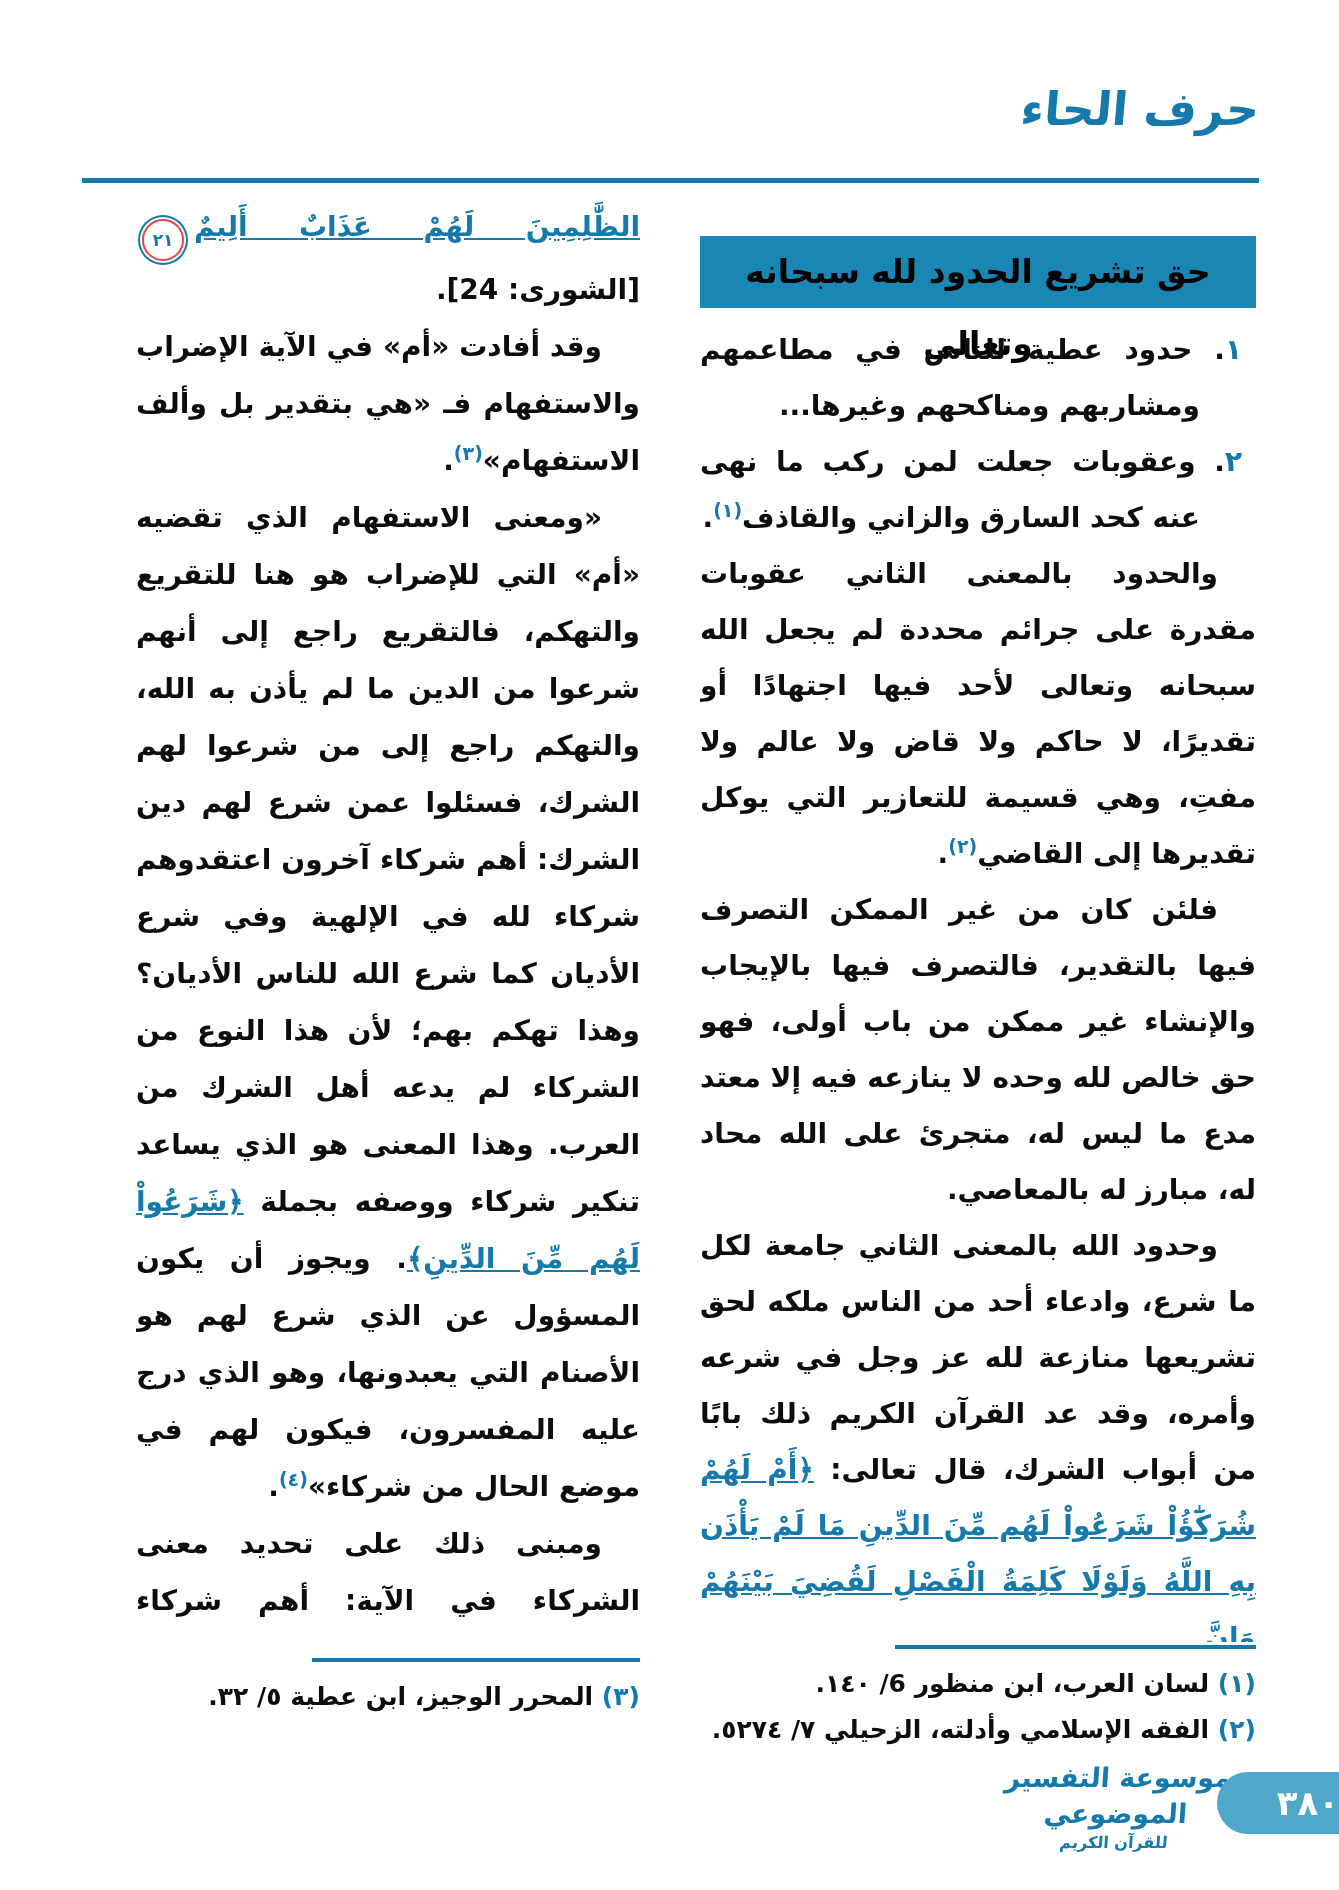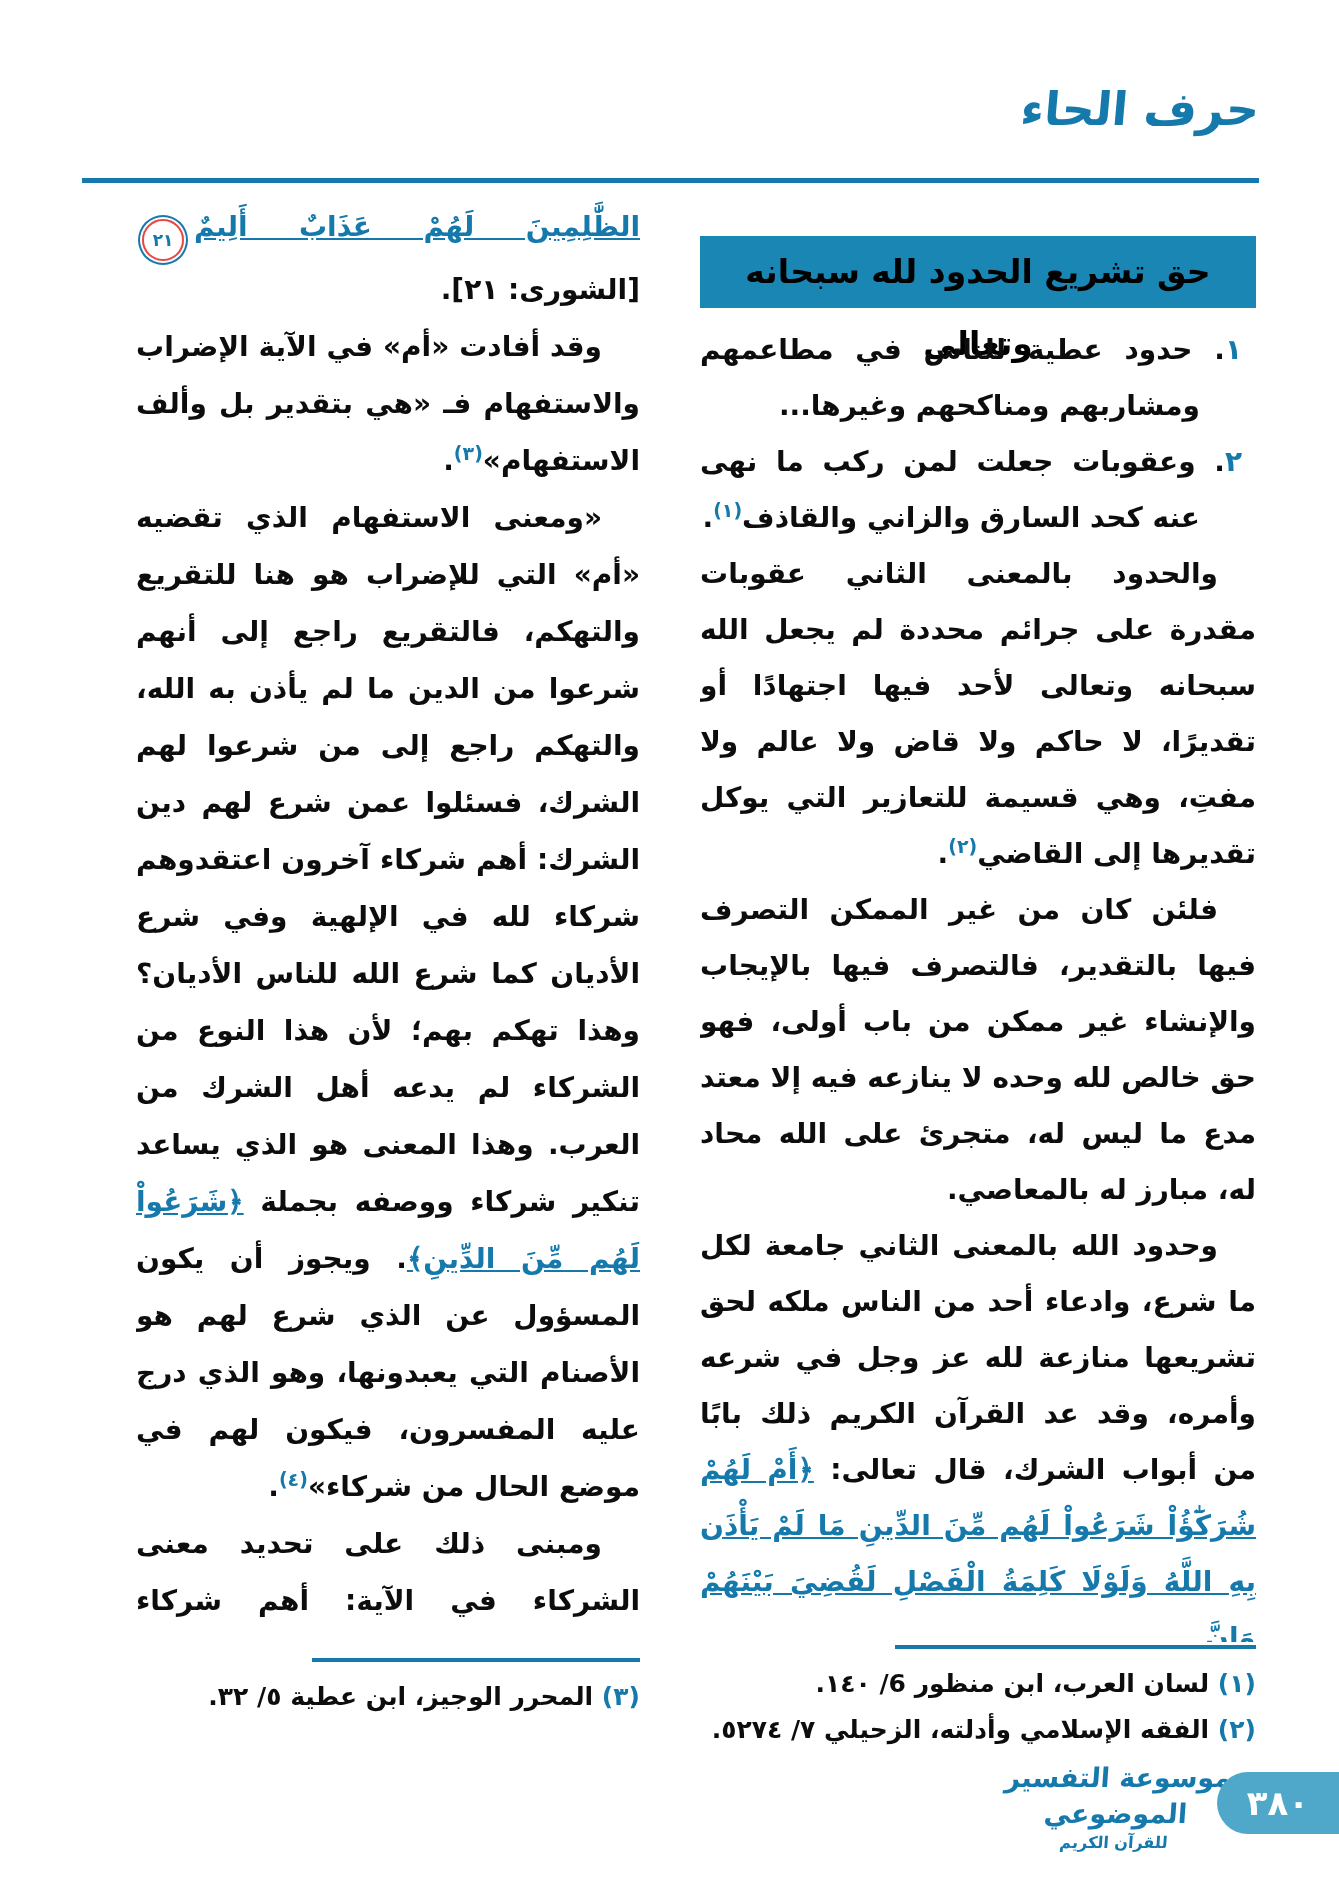--- a/index.html
+++ b/index.html
@@ -47,21 +47,21 @@
   
   .logo{
     position:absolute;top:1760px;right:103px;width:240px;text-align:center;
     color:#1579ab;font-weight:bold;transform:skewX(-4deg);
   }
   .logo-l1{font-size:27px;line-height:36px;}
   .logo-l2{font-size:16px;line-height:22px;}
   .badge{
     position:absolute;top:1772px;right:0;width:122px;height:62px;
     background:#4fa8ca;border-radius:31px 0 0 31px;
-    color:#fff;font-size:34px;font-weight:bold;line-height:62px;text-align:center;
+    color:#fff;font-size:34px;font-weight:bold;line-height:62px;text-align:right;
   }
 </style>
 </head>
 <body>
 
 <div class="page">
 
   <div class="header-title">حرف الحاء</div>
 
   <div class="header-rule"></div>
@@ -71,21 +71,21 @@
     <div>
         <div class="para li"><span class="run-m">١</span><span class="run-n">. </span><span class="run-n">حدود عطية للناس في مطاعمهم ومشاربهم ومناكحهم وغيرها...</span></div>
         <div class="para li"><span class="run-m">٢</span><span class="run-n">. </span><span class="run-n">وعقوبات جعلت لمن ركب ما نهى عنه كحد السارق والزاني والقاذف</span><span class="run-f">(١)</span><span class="run-n">.</span></div>
         <div class="para ind"><span class="run-n">والحدود بالمعنى الثاني عقوبات مقدرة على جرائم محددة لم يجعل الله سبحانه وتعالى لأحد فيها اجتهادًا أو تقديرًا، لا حاكم ولا قاض ولا عالم ولا مفتِ، وهي قسيمة للتعازير التي يوكل تقديرها إلى القاضي</span><span class="run-f">(٢)</span><span class="run-n">.</span></div>
         <div class="para ind"><span class="run-n">فلئن كان من غير الممكن التصرف فيها بالتقدير، فالتصرف فيها بالإيجاب والإنشاء غير ممكن من باب أولى، فهو حق خالص لله وحده لا ينازعه فيه إلا معتد مدع ما ليس له، متجرئ على الله محاد له، مبارز له بالمعاصي.</span></div>
         <div class="para ind"><span class="run-n">وحدود الله بالمعنى الثاني جامعة لكل ما شرع، وادعاء أحد من الناس ملكه لحق تشريعها منازعة لله عز وجل في شرعه وأمره، وقد عد القرآن الكريم ذلك بابًا من أبواب الشرك، قال تعالى: </span><span class="run-q">﴿أَمْ لَهُمْ شُرَكَٰٓؤُاْ شَرَعُواْ لَهُم مِّنَ الدِّينِ مَا لَمْ يَأْذَن بِهِ اللَّهُ وَلَوْلَا كَلِمَةُ الْفَصْلِ لَقُضِيَ بَيْنَهُمْ وَإِنَّ</span></div>
       </div>
   </div>
 
   <div class="col col-left">
-      <div class="para "><span class="run-q">الظَّٰلِمِينَ لَهُمْ عَذَابٌ أَلِيمٌ</span><span class="aya">٢١</span><span class="run-n"> [الشورى: ٢١].</span></div>
+      <div class="para "><span class="run-q">الظَّٰلِمِينَ لَهُمْ عَذَابٌ أَلِيمٌ</span><span class="aya">٢١</span><span class="run-n"> [الشورى: 24].</span></div>
       <div class="para ind"><span class="run-n">وقد أفادت «أم» في الآية الإضراب والاستفهام فـ «هي بتقدير بل وألف الاستفهام»</span><span class="run-f">(٣)</span><span class="run-n">.</span></div>
       <div class="para ind"><span class="run-n">«ومعنى الاستفهام الذي تقضيه «أم» التي للإضراب هو هنا للتقريع والتهكم، فالتقريع راجع إلى أنهم شرعوا من الدين ما لم يأذن به الله، والتهكم راجع إلى من شرعوا لهم الشرك، فسئلوا عمن شرع لهم دين الشرك: أهم شركاء آخرون اعتقدوهم شركاء لله في الإلهية وفي شرع الأديان كما شرع الله للناس الأديان؟ وهذا تهكم بهم؛ لأن هذا النوع من الشركاء لم يدعه أهل الشرك من العرب. وهذا المعنى هو الذي يساعد تنكير شركاء ووصفه بجملة </span><span class="run-q">﴿شَرَعُواْ لَهُم مِّنَ الدِّينِ﴾</span><span class="run-n">. ويجوز أن يكون المسؤول عن الذي شرع لهم هو الأصنام التي يعبدونها، وهو الذي درج عليه المفسرون، فيكون لهم في موضع الحال من شركاء»</span><span class="run-f">(٤)</span><span class="run-n">.</span></div>
       <div class="para ind"><span class="run-n">ومبنى ذلك على تحديد معنى الشركاء في الآية: أهم شركاء للمشركين في ما هم عليه من الضلال والغواية؟ أم هم شركاء لله -على حد زعم المشركين لا على الحقيقة-؟ قال ابن عطية: «والشركاء في</span></div>
     </div>
 
   <div class="fns fns-right">
     <div class="fn-sep"></div>
     <div>
         <div class="fn-line"><span class="fn-num">(١)</span><span> لسان العرب، ابن منظور 6/ ١٤٠.</span></div>
         <div class="fn-line"><span class="fn-num">(٢)</span><span> الفقه الإسلامي وأدلته، الزحيلي ٧/ ٥٢٧٤.</span></div>

